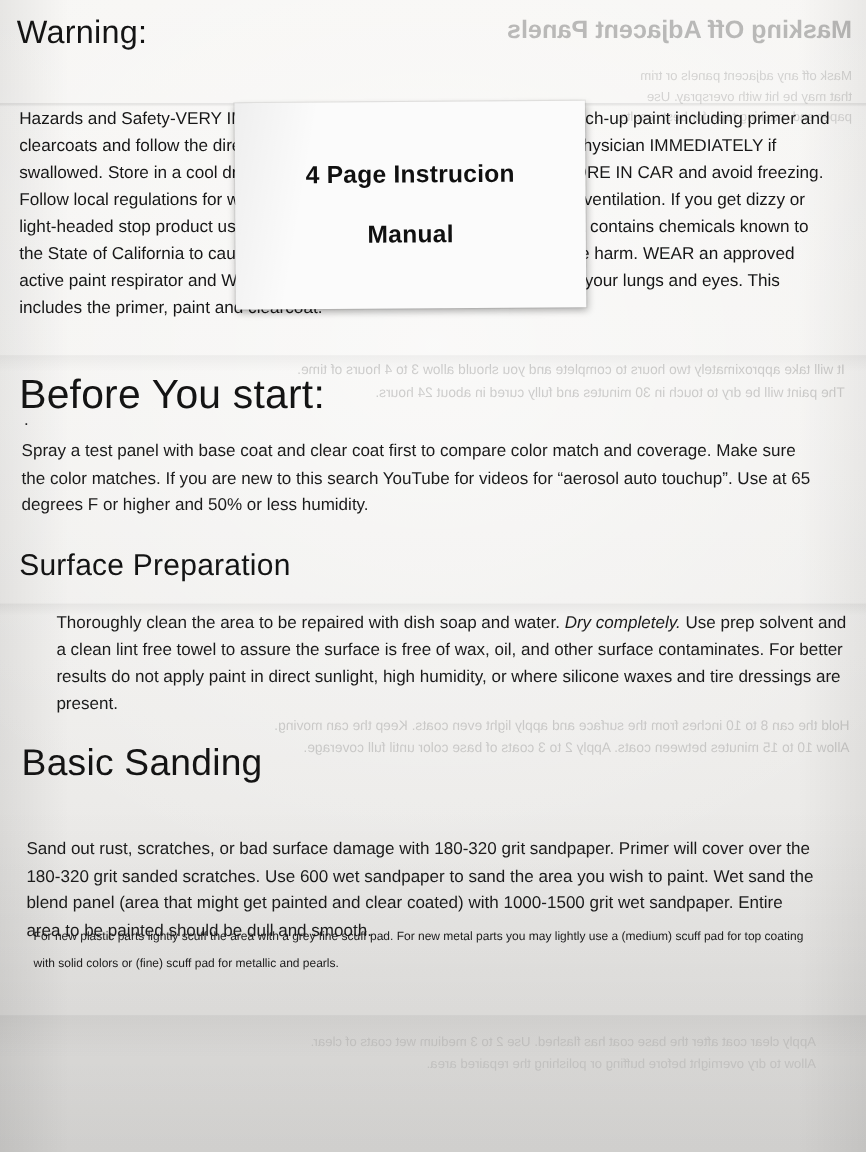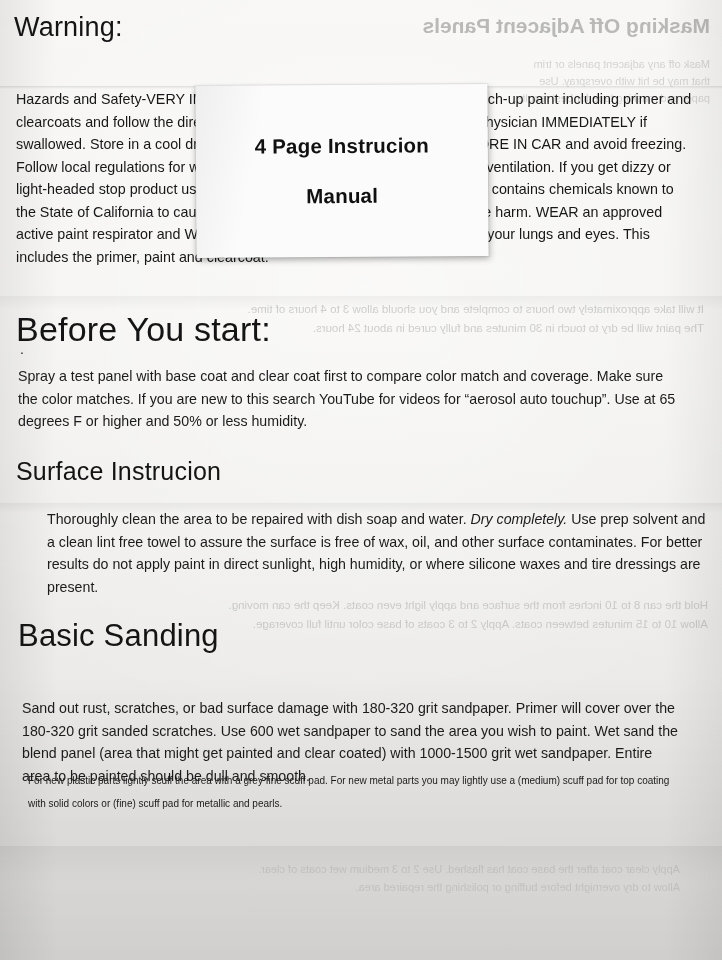--- a/index.html
+++ b/index.html
@@ -258,21 +258,21 @@
 
   <div class="content">
 
     <h1 class="section warning-title">Warning:</h1>
     <div class="warning-body">Hazards and Safety-VERY IMPORTANT. Always read the labels on the touch-up paint including primer and clearcoats and follow the directions. Keep out of reach of children. Call a physician IMMEDIATELY if swallowed. Store in a cool dry place between 40F and 120F. DO NOT STORE IN CAR and avoid freezing. Follow local regulations for waste and proper disposal. Use with adequate ventilation. If you get dizzy or light-headed stop product use immediately and call physician. This product contains chemicals known to the State of California to cause birth defects, cancer and other reproductive harm. WEAR an approved active paint respirator and WEAR safety goggles when spraying to protect your lungs and eyes. This includes the primer, paint and clearcoat.</div>
 
     <h1 class="section before-title">Before You start:</h1>
     <div class="before-dot">.</div>
     <div class="before-body">Spray a test panel with base coat and clear coat first to compare color match and coverage. Make sure the color matches.  If you are new to this search YouTube for videos for “aerosol auto touchup”.  Use at 65 degrees F or higher and 50% or less humidity.</div>
 
-    <h1 class="section surface-title">Surface Instrucion</h1>
+    <h1 class="section surface-title">Surface Preparation</h1>
     <div class="surface-body"><span>Thoroughly clean the area to be repaired with dish soap and water.  </span><em>Dry completely.</em><span> Use prep solvent and a clean lint free towel to assure the surface is free of wax, oil, and other surface contaminates. For better results do not apply paint in direct sunlight, high humidity, or where silicone waxes and tire dressings are present.</span></div>
 
     <h1 class="section sanding-title">Basic Sanding</h1>
     <div class="sanding-body">Sand out rust, scratches, or bad surface damage with 180-320 grit sandpaper. Primer will cover over the 180-320 grit sanded scratches. Use 600 wet sandpaper to sand the area you wish to paint. Wet sand the blend panel (area that might get painted and clear coated) with 1000-1500 grit wet sandpaper. Entire area to be painted should be dull and smooth.</div>
     <div class="sanding-body2">For new plastic parts lightly scuff the area with a grey fine scuff pad. For new metal parts you may lightly use a (medium) scuff pad for top coating with solid colors or (fine) scuff pad for metallic and pearls.</div>
 
   </div>
 
   <div class="card">
     <div class="card-line">4 Page Instrucion</div>

